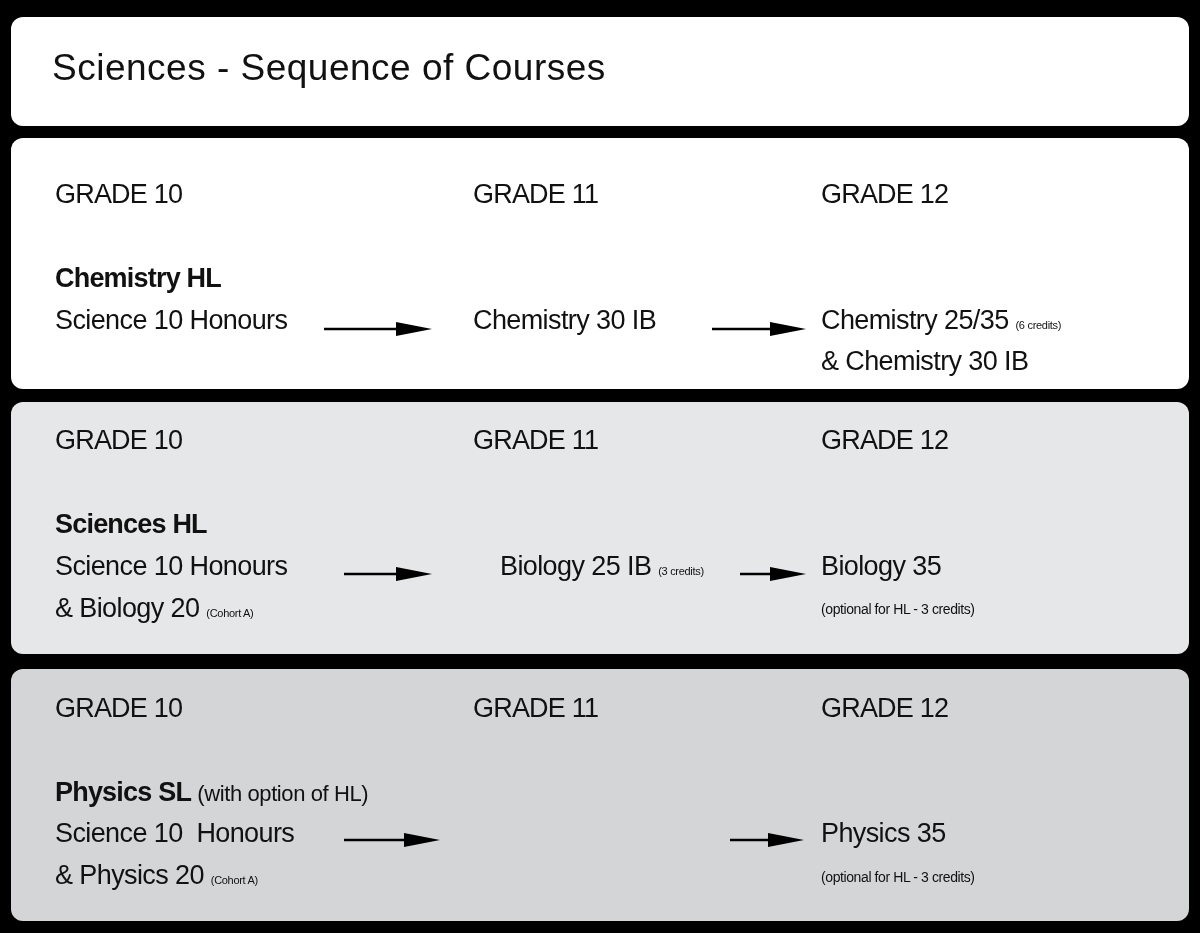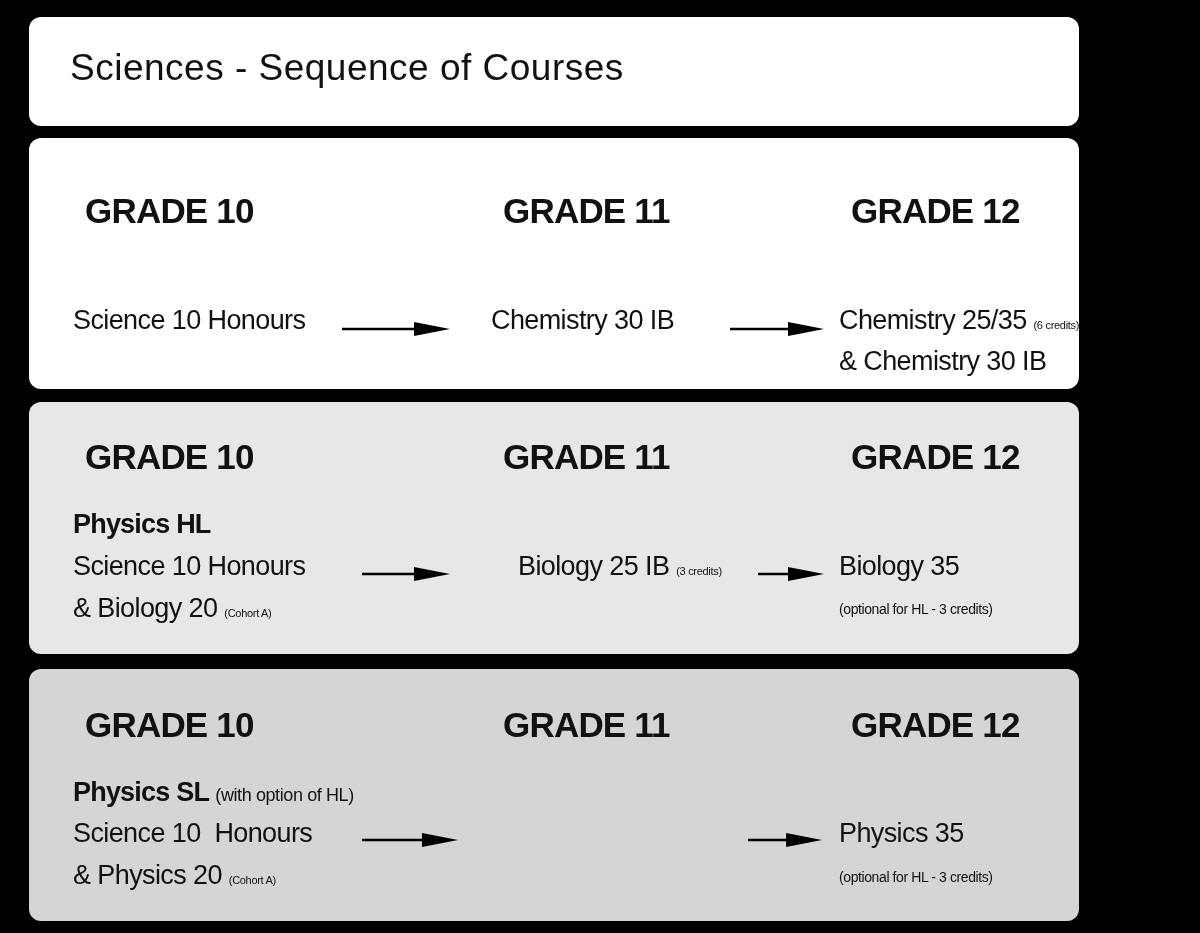--- a/index.html
+++ b/index.html
@@ -10,22 +10,22 @@
     body {
       width: 1200px;
       height: 933px;
       position: relative;
       overflow: hidden;
       font-family: "Liberation Sans", "DejaVu Sans", sans-serif;
       color: #111111;
     }
     .panel {
       position: absolute;
-      left: 29px;
-      width: 1050px;
+      left: 11px;
+      width: 1178px;
       border-radius: 12px;
       box-sizing: border-box;
       padding-left: 15px;
     }
     .title-panel {
       top: 17px;
       height: 109px;
       background: #ffffff;
     }
     .title-text {
@@ -34,36 +34,36 @@
       top: 30px;
       font-size: 37px;
       letter-spacing: 0.5px;
       font-weight: normal;
       margin: 0;
     }
     .section {
       
     }
     .grade {
-      font-weight: bold;
-      font-size: 35px;
+      font-weight: normal;
+      font-size: 27px;
       letter-spacing: -0.8px;
       position: absolute;
-      margin: 12px;
+      margin: 0;
     }
     .track-title {
       position: absolute;
       font-weight: bold;
       font-size: 27px;
       letter-spacing: -0.8px;
       white-space: nowrap;
     }
     .track-title .note {
       font-weight: normal;
-      font-size: 18px;
+      font-size: 22px;
       letter-spacing: -0.4px;
     }
     .course-line {
       position: absolute;
       font-size: 27px;
       letter-spacing: -0.6px;
       white-space: nowrap;
     }
     .course-line .note {
       font-size: 11px;
@@ -86,20 +86,23 @@
 
 <div class="panel title-panel">
   <h1 class="title-text">Sciences - Sequence of Courses</h1>
 </div>
 
 <div class="panel section" style="top:138px;height:251px;background:#ffffff;">
   <div class="grade" style="left:44px;top:41px;">GRADE 10</div>
   <div class="grade" style="left:462px;top:41px;">GRADE 11</div>
   <div class="grade" style="left:810px;top:41px;">GRADE 12</div>
 
+  <div class="track-title" style="left:44px;top:125px;">
+    <span>Chemistry HL</span>
+  </div>
 
   <div class="course-line" style="left:44px;top:167px;">
     <span>Science 10 Honours</span>
   </div>
 
   <div class="arrow" style="left:313px;top:183px;width:108px;">
     <svg width="108" height="16" viewBox="0 0 108 16">
         <line x1="0" y1="8" x2="74" y2="8" stroke="#000" stroke-width="2.5"></line>
         <polygon points="72,1 108,8 72,15" fill="#000"></polygon>
       </svg>
@@ -124,21 +127,21 @@
     <span>&amp; Chemistry 30 IB</span>
   </div>
 </div>
 
 <div class="panel section" style="top:402px;height:252px;background:#e6e7e8;">
   <div class="grade" style="left:44px;top:23px;">GRADE 10</div>
   <div class="grade" style="left:462px;top:23px;">GRADE 11</div>
   <div class="grade" style="left:810px;top:23px;">GRADE 12</div>
 
   <div class="track-title" style="left:44px;top:107px;">
-    <span>Physics HL</span>
+    <span>Sciences HL</span>
   </div>
 
   <div class="course-line" style="left:44px;top:149px;">
     <span>Science 10 Honours</span>
   </div>
   <div class="course-line" style="left:44px;top:191px;">
     <span>&amp; Biology 20</span>
     <span class="note">(Cohort A)</span>
   </div>
 

